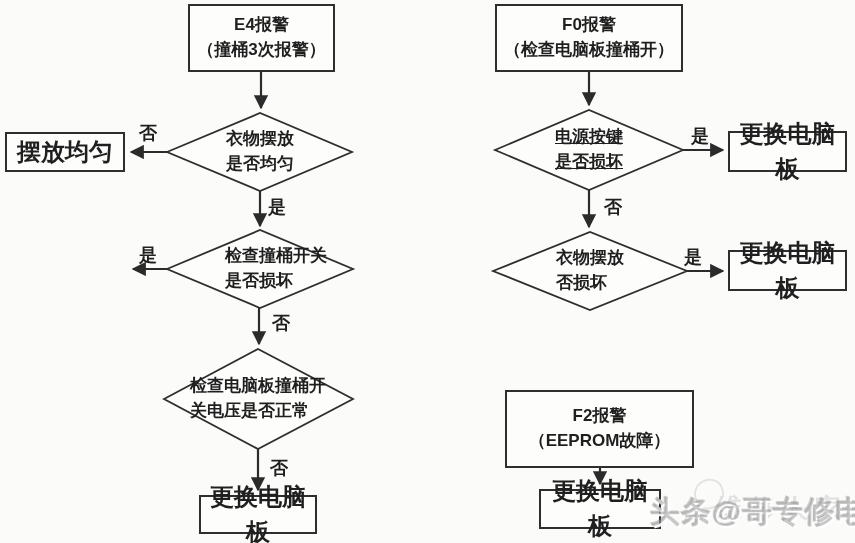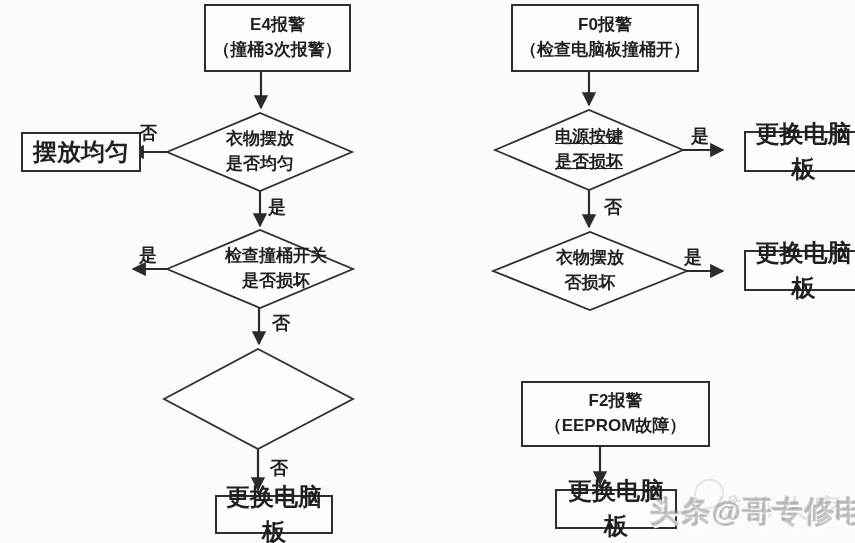--- a/index.html
+++ b/index.html
@@ -22,28 +22,26 @@
     box-sizing: border-box;
     background: #fdfdfc;
     border: 2px solid #2e2e2e;
     display: flex;
     align-items: center;
     justify-content: center;
     text-align: center;
     font-weight: bold;
     white-space: pre-line;
     line-height: 1.45;
-    margin-left: 16px;
   }
   .diamond-text {
     position: absolute;
     display: flex;
     align-items: center;
     justify-content: center;
-    text-align: center;
     font-weight: bold;
     white-space: pre-line;
     line-height: 1.45;
     pointer-events: none;
   }
   .edge-label {
     position: absolute;
     font-weight: bold;
     font-size: 18px;
     color: #1f1f1f;
@@ -117,37 +115,39 @@
 
   <div class="diamond-text fs17" style="left:180px; top:128px; width:160px; height:48px;">衣物摆放
 是否均匀</div>
 
   <div class="node-box fs18" style="left:5px; top:132px; width:120px; height:40px;">摆放均匀</div>
 
   <div class="diamond-text fs17" style="left:186px; top:245px; width:180px; height:48px;">检查撞桶开关
 是否损坏</div>
 
 
+  <div class="diamond-text fs17" style="left:163px; top:375px; width:190px; height:48px;">检查电脑板撞桶开
+关电压是否正常</div>
 
   <div class="node-box fs18" style="left:199px; top:495px; width:118px; height:39px;">更换电脑板</div>
 
   <div class="node-box fs17" style="left:495px; top:4px; width:188px; height:68px;">F0报警
 （检查电脑板撞桶开）</div>
 
   <div class="diamond-text fs17" style="left:509px; top:126px; width:160px; height:48px;text-decoration:underline;">电源按键
 是否损坏</div>
 
   <div class="node-box fs18" style="left:728px; top:131px; width:119px; height:41px;">更换电脑板</div>
 
   <div class="diamond-text fs17" style="left:510px; top:247px; width:160px; height:48px;">衣物摆放
 否损坏</div>
 
   <div class="node-box fs18" style="left:728px; top:250px; width:119px; height:41px;">更换电脑板</div>
 
-  <div class="node-box fs17" style="left:505px; top:381px; width:189px; height:66px;">F2报警
+  <div class="node-box fs17" style="left:505px; top:390px; width:189px; height:78px;">F2报警
 （EEPROM故障）</div>
 
   <div class="node-box fs18" style="left:539px; top:489px; width:122px; height:40px;">更换电脑板</div>
 
   <span class="edge-label" style="left:139px; top:121px;">否</span>
   <span class="edge-label" style="left:268px; top:195px;">是</span>
   <span class="edge-label" style="left:139px; top:243px;">是</span>
   <span class="edge-label" style="left:272px; top:311px;">否</span>
   <span class="edge-label" style="left:270px; top:456px;">否</span>
   <span class="edge-label" style="left:691px; top:124px;">是</span>

